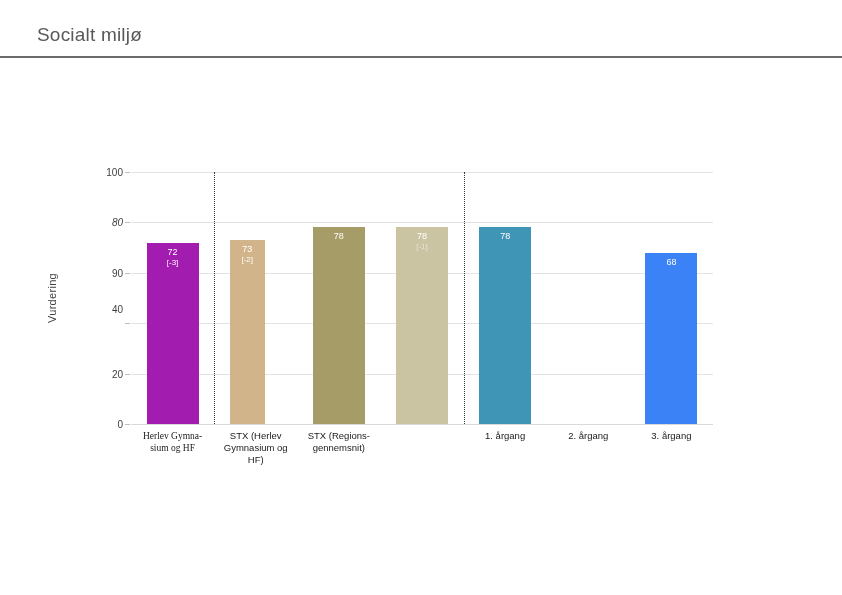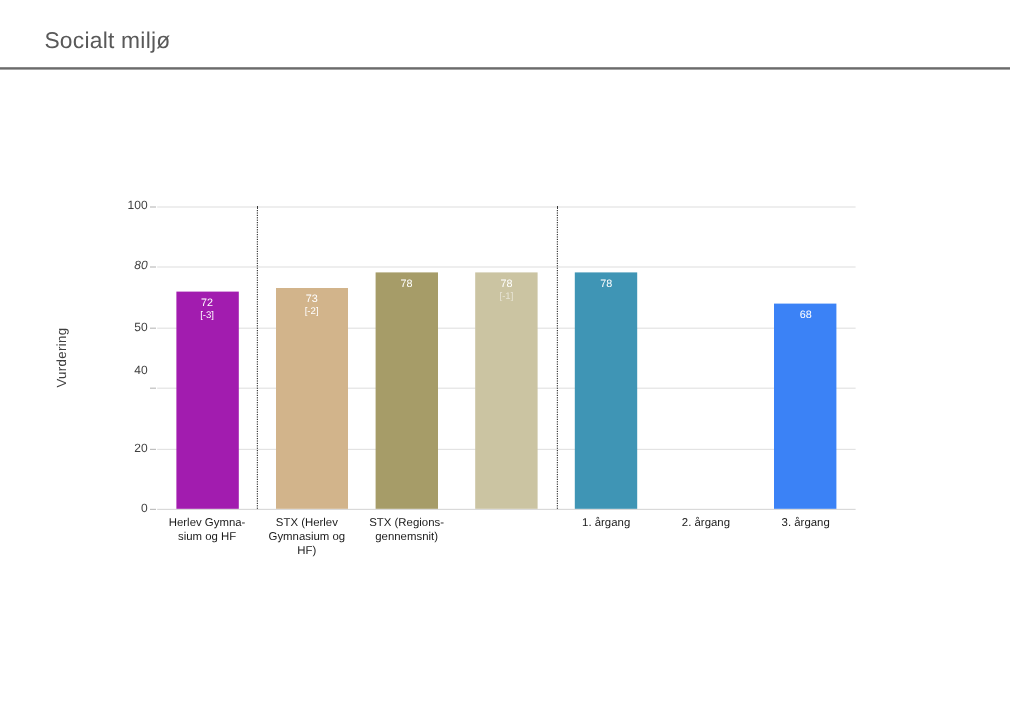--- a/index.html
+++ b/index.html
@@ -173,34 +173,34 @@
       <div class="tick-mark" style="top: 252px;"></div>
       <div class="tick-label" style="top: 252px;">0</div>
       <div class="gridline" style="top: 201.6px;"></div>
       <div class="tick-mark" style="top: 201.6px;"></div>
       <div class="tick-label" style="top: 201.6px;">20</div>
       <div class="gridline" style="top: 151.2px;"></div>
       <div class="tick-mark" style="top: 151.2px;"></div>
       <div class="tick-label" style="top: 137px;">40</div>
       <div class="gridline" style="top: 100.8px;"></div>
       <div class="tick-mark" style="top: 100.8px;"></div>
-      <div class="tick-label" style="top: 100.8px;">50</div>
+      <div class="tick-label" style="top: 100.8px;">90</div>
       <div class="gridline" style="top: 50.4px;"></div>
       <div class="tick-mark" style="top: 50.4px;"></div>
       <div class="tick-label" style="top: 50.4px; font-style: italic;">80</div>
       <div class="gridline" style="top: 0px;"></div>
       <div class="tick-mark" style="top: 0px;"></div>
       <div class="tick-label" style="top: 0px;">100</div>
       <div class="bar" style="left: 15.5714px; width: 52px; height: 181.44px; background: #a21caf;">
         <div class="bar-value">72</div>
         <div class="bar-delta" style="color: rgb(255, 255, 255);">[-3]</div>
       </div>
-      <div class="cat-label" style="left: 0px; width: 83.1429px;">Herlev Gymna-
+      <div class="cat-label" style="left: 0px; width: 83.1429px; font-family: Liberation Serif, serif;">Herlev Gymna-
 sium og HF</div>
-      <div class="bar" style="left: 98.7143px; width: 60px; height: 183.96px; background: rgb(210, 180, 139); text-decoration: underline;">
+      <div class="bar" style="left: 98.7143px; width: 35px; height: 183.96px; background: rgb(210, 180, 139); text-decoration: underline;">
         <div class="bar-value">73</div>
         <div class="bar-delta" style="color: rgb(255, 255, 255);">[-2]</div>
       </div>
       <div class="cat-label" style="left: 83.1429px; width: 83.1429px;">STX (Herlev
 Gymnasium og
 HF)</div>
       <div class="bar" style="left: 181.857px; width: 52px; height: 196.56px; background: rgb(166, 156, 104);">
         <div class="bar-value">78</div>
       </div>
       <div class="cat-label" style="left: 166.286px; width: 83.1429px;">STX (Regions-

